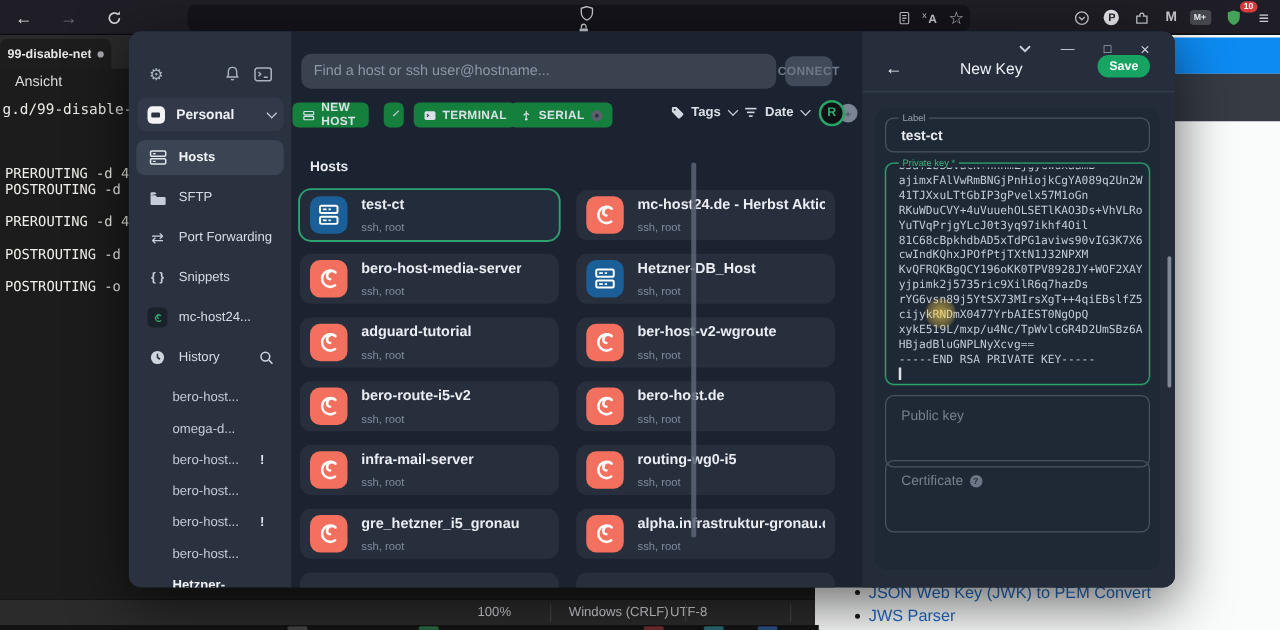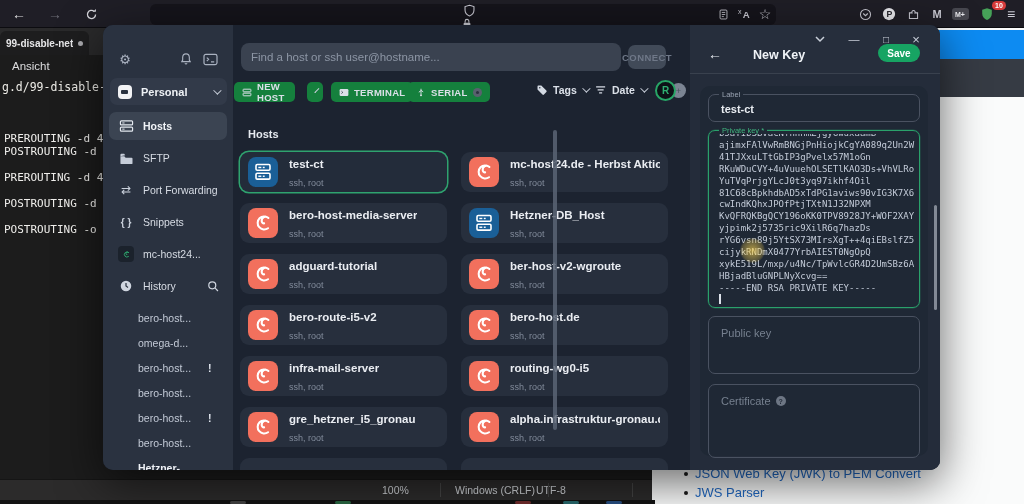--- a/index.html
+++ b/index.html
@@ -83,21 +83,21 @@
   .hicon.debian { background:#f2705d; }
   .hicon.server { background:#1a5f97; }
   .ctxt { margin-left:11px; overflow:hidden; }
   .cname { font-size:11.5px; font-weight:bold; color:#eaedf2; white-space:nowrap; overflow:hidden; line-height:14px; }
   .csub { font-size:9px; color:#828b9b; line-height:11px; }
   .main-scroll { position:absolute; left:450px; top:105px; width:4px; height:300px; background:#5b6474; border-radius:2px; opacity:.85; }
 
   
   .winctl { position:absolute; top:6px; width:16px; height:16px; display:flex; align-items:center; justify-content:center; color:#c9cfd9; font-size:11px; }
   .back-arrow { position:absolute; left:18px; top:21px; font-size:14px; color:#e8ebf0; }
-  .panel-title { position:absolute; left:43px; top:23px; font-size:12.5px; font-weight:bold; color:#f0f3f7;padding-left:20px; }
+  .panel-title { position:absolute; left:58px; top:23px; font-size:12.5px; font-weight:normal; color:#f0f3f7;padding-left:20px; }
   .save-btn { position:absolute; left:188px; top:19px; width:42px; height:18px; background:#17a463; border-radius:11px; color:#fff; font-size:10px; font-weight:bold; display:flex; align-items:center; justify-content:center; }
   .panel-divider { position:absolute; left:0; top:48px; width:250px; height:1px; background:#39414e; }
   .panel-body { position:absolute; left:0; top:49px; width:250px; height:396px; background:#242c3a; }
   .fields-card { position:absolute; left:10px; top:12px; width:228px; height:370px; background:#1f2835; border-radius:10px; }
   .field { position:absolute; left:8px; width:212px; border:1px solid #4a5261; border-radius:7px; }
   .field .legend { position:absolute; left:10px; top:-5px; font-size:7.5px; color:#9aa3b2; background:#1f2835; padding:0 3px; }
   .field.focus { border-color:#2aa16b; box-shadow:0 0 0 0.5px rgba(42,161,107,.4); }
   .field.focus .legend { color:#3fb57e; }
   .field-value { position:absolute; left:12px; top:8px; font-size:11px; font-weight:bold; color:#e9edf2; }
   .pk-clip { position:absolute; left:4px; top:3px; right:3px; bottom:3px; overflow:hidden; }
@@ -552,21 +552,21 @@
 HBjadBluGNPLNyXcvg==
 -----END RSA PRIVATE KEY-----</pre>
             </div>
             <span class="pk-cursor"></span>
           </div>
 
           <div class="field" style="top:230px;height:58px">
             <span class="placeholder">Public key</span>
           </div>
 
-          <div class="field" style="top:298px;height:74px">
+          <div class="field" style="top:282px;height:58px">
             <span class="placeholder">
                 <span>Certificate</span>
                 <span class="info-circ">?</span>
               </span>
           </div>
 
         </div>
       </div>
       <div class="panel-scroll"></div>
     </div>

